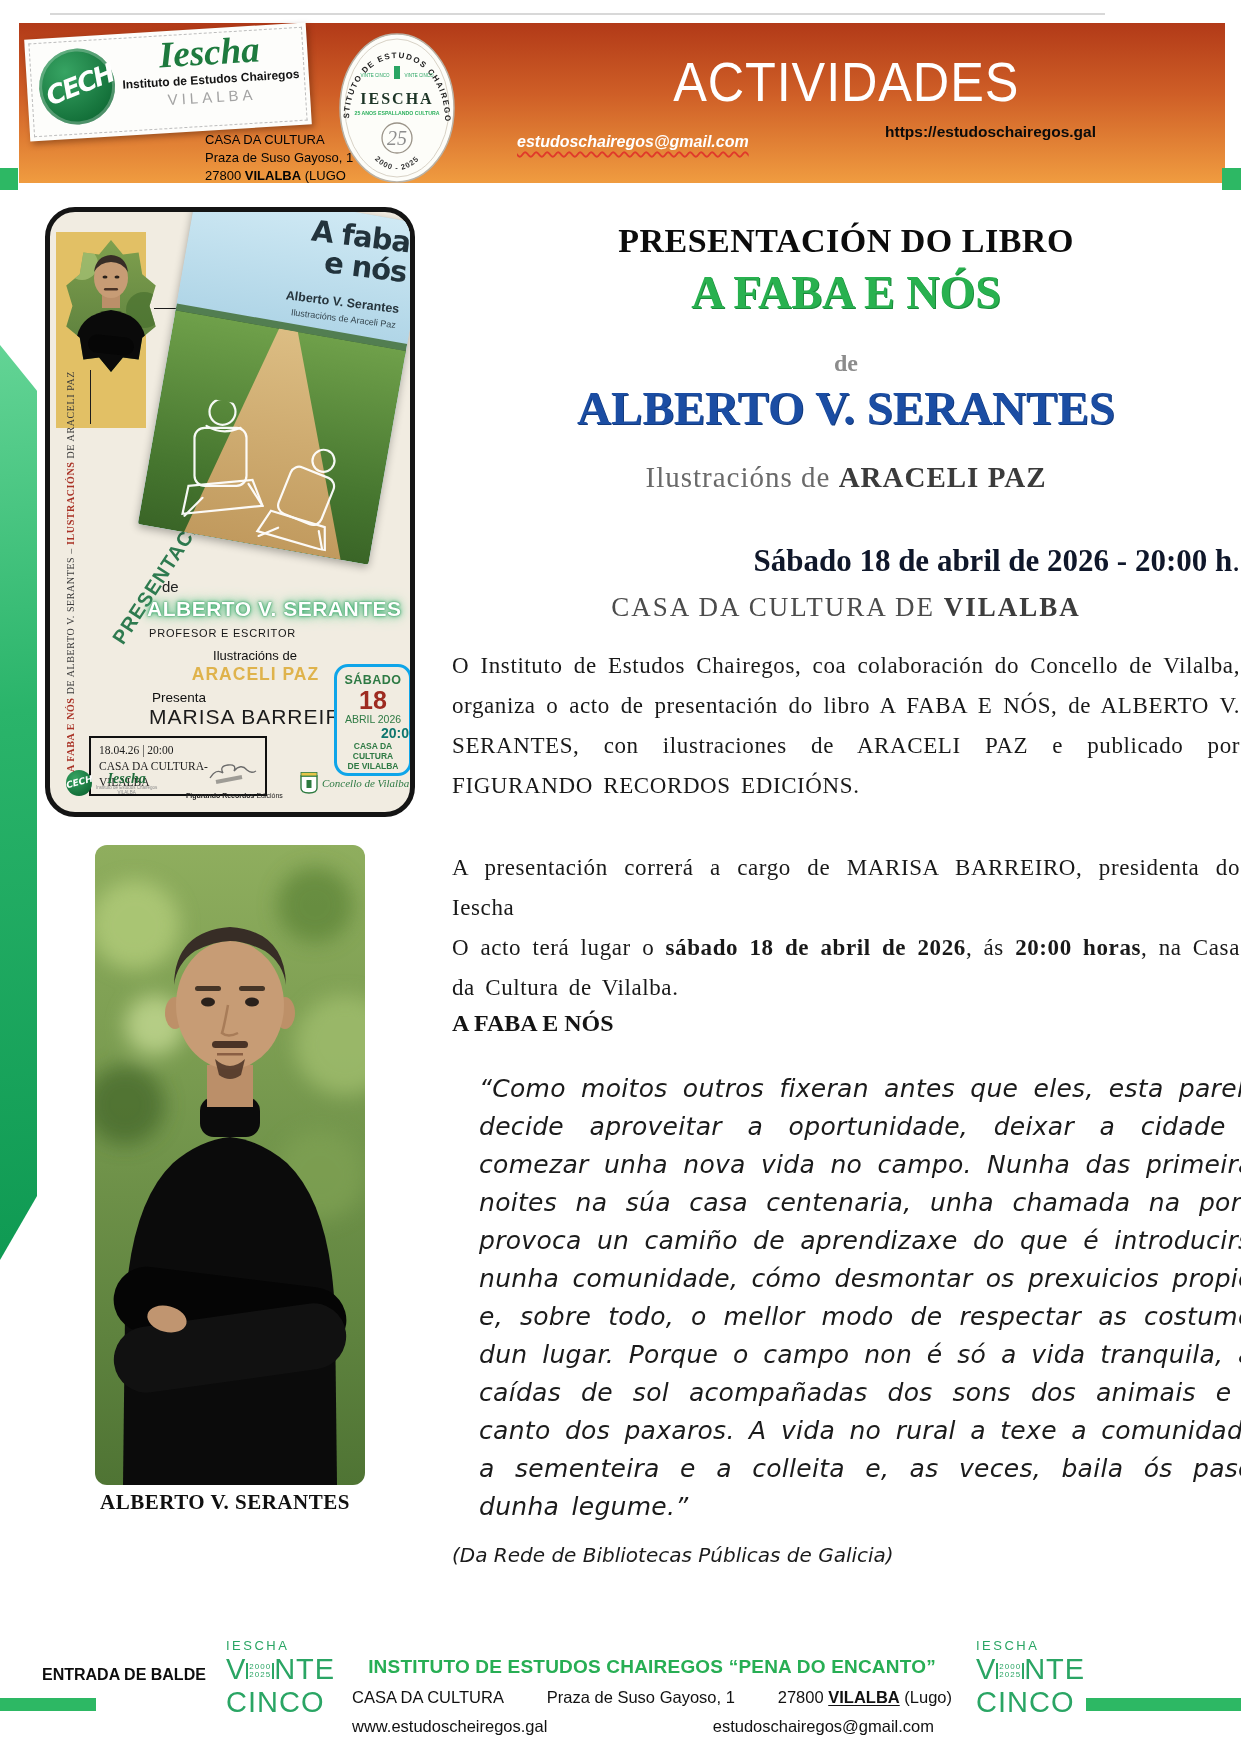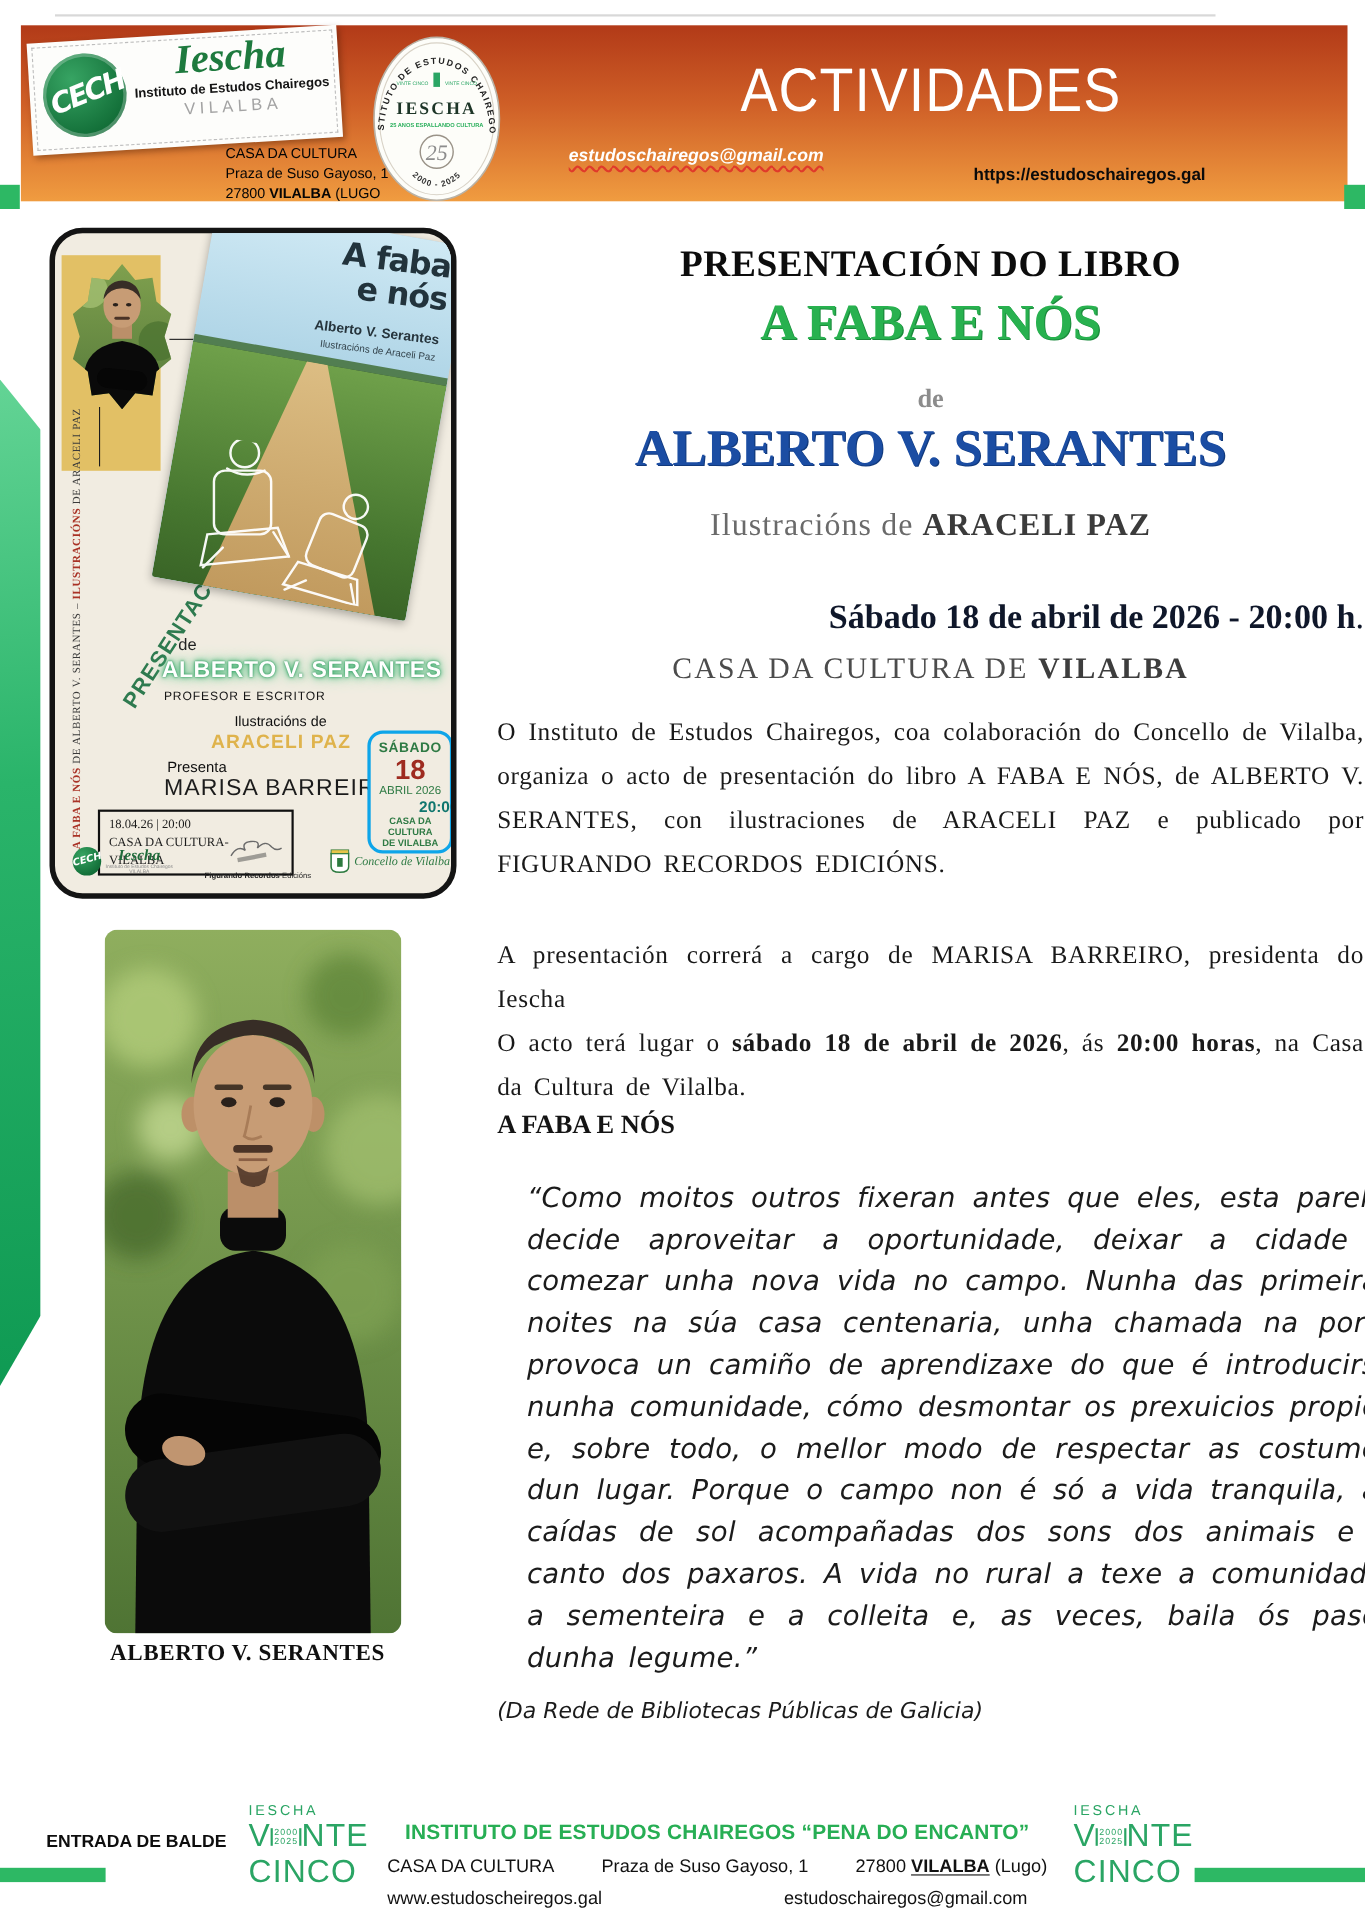--- a/index.html
+++ b/index.html
@@ -22,21 +22,21 @@
   .label-name{font:italic 700 37px "Liberation Serif",serif;color:#1e7a3e;line-height:40px;}
   .label-inst{font:700 12px "Liberation Sans",sans-serif;color:#141414;margin-top:0px;}
   .label-city{font:400 15px "Liberation Sans",sans-serif;color:#a3a3a3;letter-spacing:4px;margin-top:2px;}
   .hq-address{position:absolute;left:186px;top:108px;font:400 13px/18px "Liberation Sans",sans-serif;color:#050505;}
   .seal-svg{position:absolute;left:318px;top:9px;}
   .activities{position:absolute;left:555px;top:26px;width:545px;text-align:center;color:#ffffff;
               font:400 56px "Liberation Sans",sans-serif;letter-spacing:1px;}
   .activities span{display:inline-block;transform:scaleX(.9);}
   .hdr-email{position:absolute;left:498px;top:110px;color:#fff;font:italic 700 16px "Liberation Sans",sans-serif;
              text-decoration:underline wavy #e03a2a 1.5px;text-underline-offset:4px;cursor:pointer;}
-  .hdr-site{position:absolute;left:866px;top:128px;color:#0b0b0b;font:700 15.5px "Liberation Sans",sans-serif;cursor:pointer;}
+  .hdr-site{position:absolute;left:866px;top:100px;color:#0b0b0b;font:700 15.5px "Liberation Sans",sans-serif;cursor:pointer;}
   .hdr-green-left{position:absolute;left:0;top:168px;width:18px;height:22px;background:#2db864;}
   .hdr-green-right{position:absolute;left:1222px;top:168px;width:19px;height:22px;background:#2db864;}
 
   
   .ribbon{position:absolute;left:0;top:345px;width:37px;height:915px;
           background:linear-gradient(175deg,#63d495 0%,#2ab46a 40%,#0f9a53 100%);
           clip-path:polygon(0 0,100% 5%,100% 93%,0 100%);}
 
   
   .poster-card{position:absolute;left:45px;top:207px;width:360px;height:600px;background:#f1ece1;

